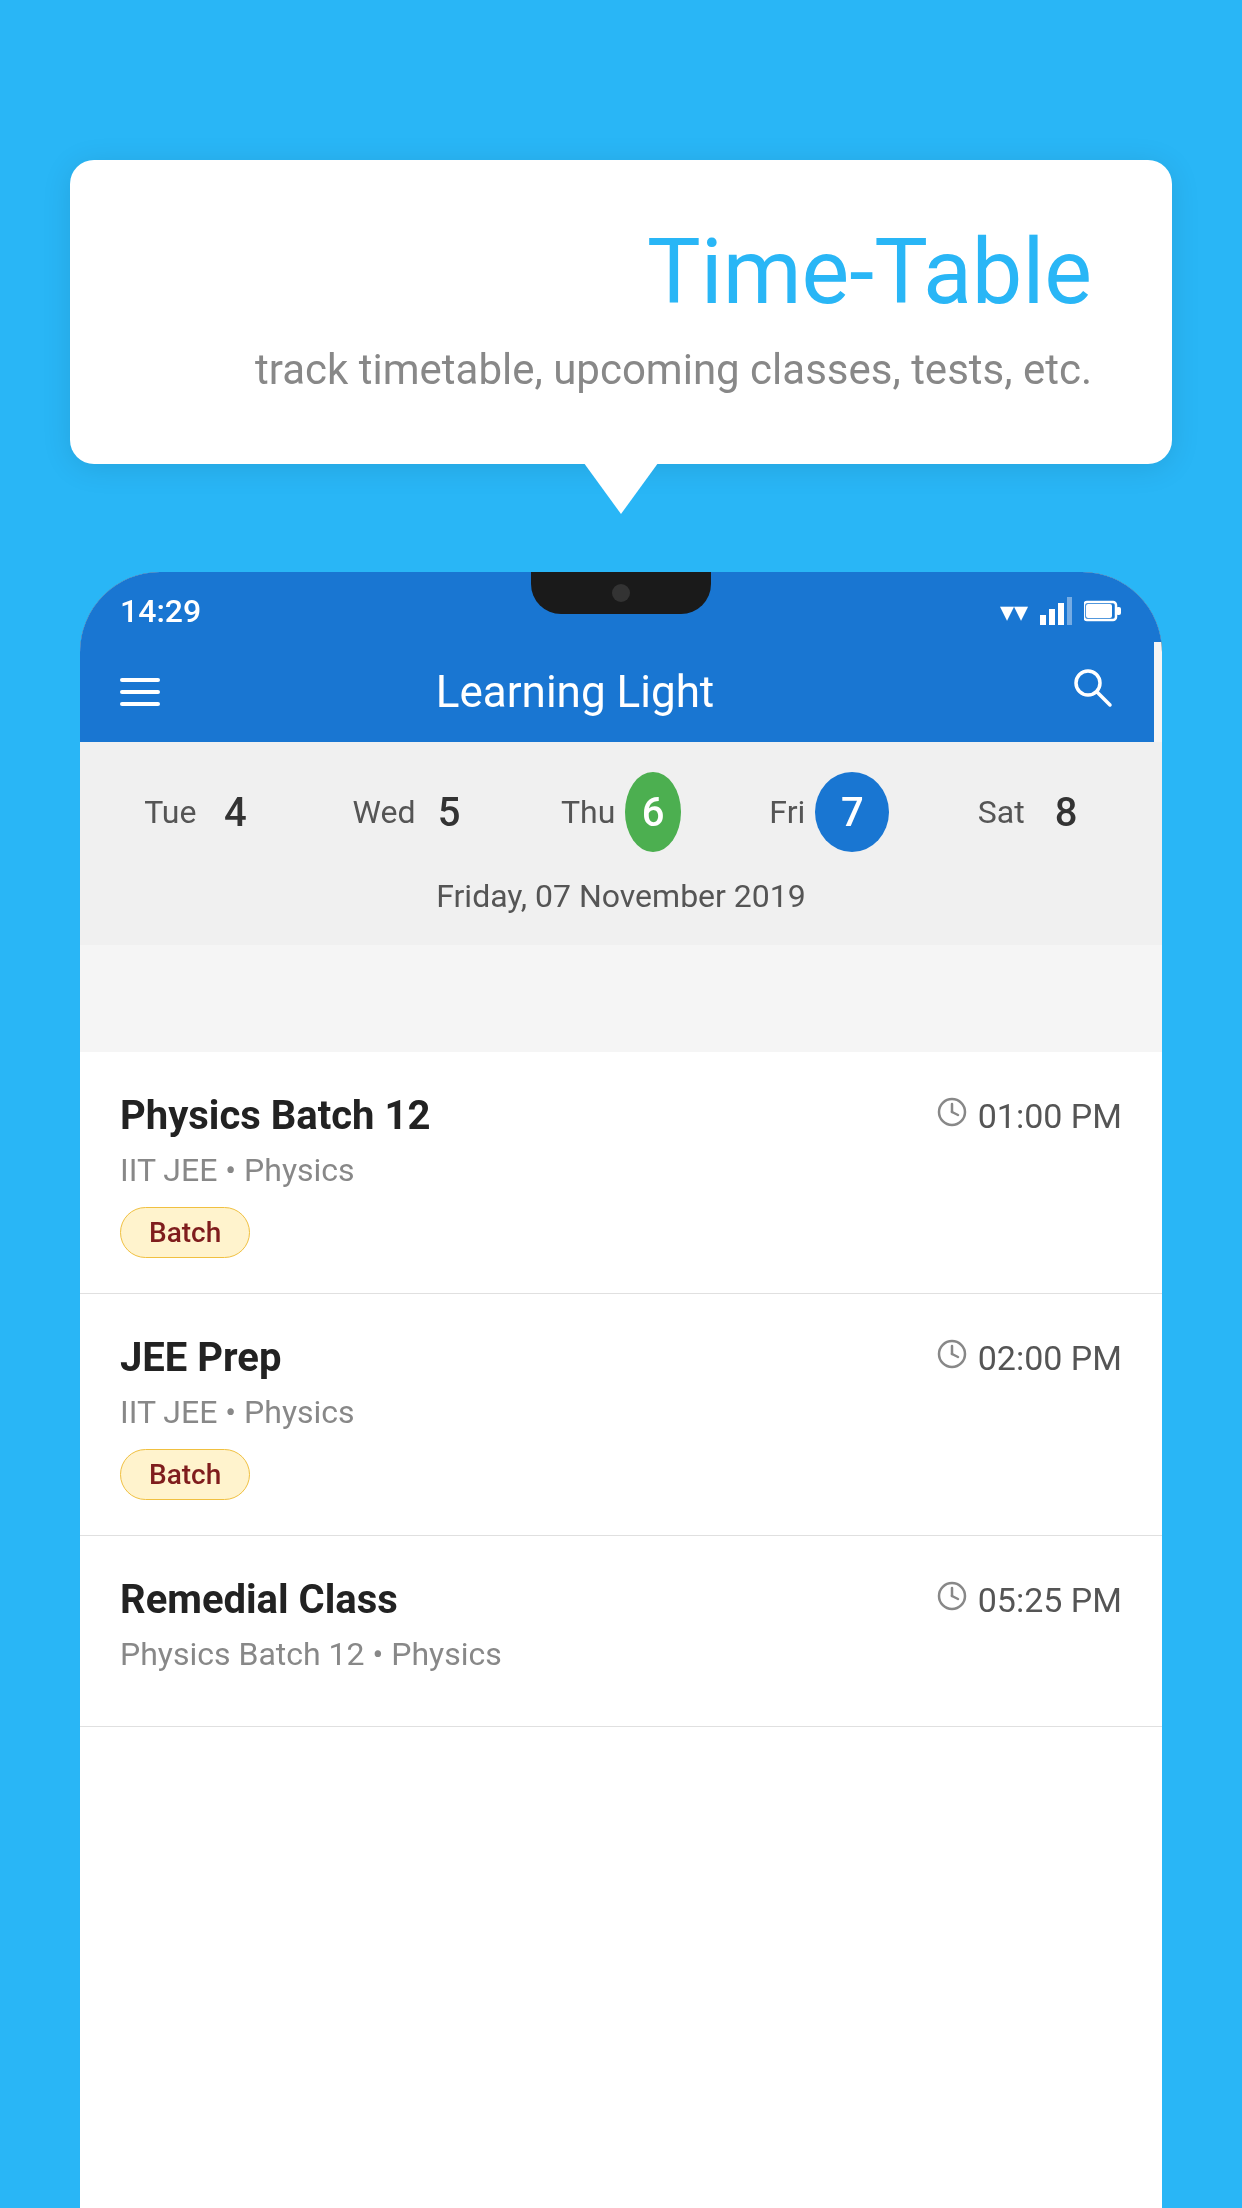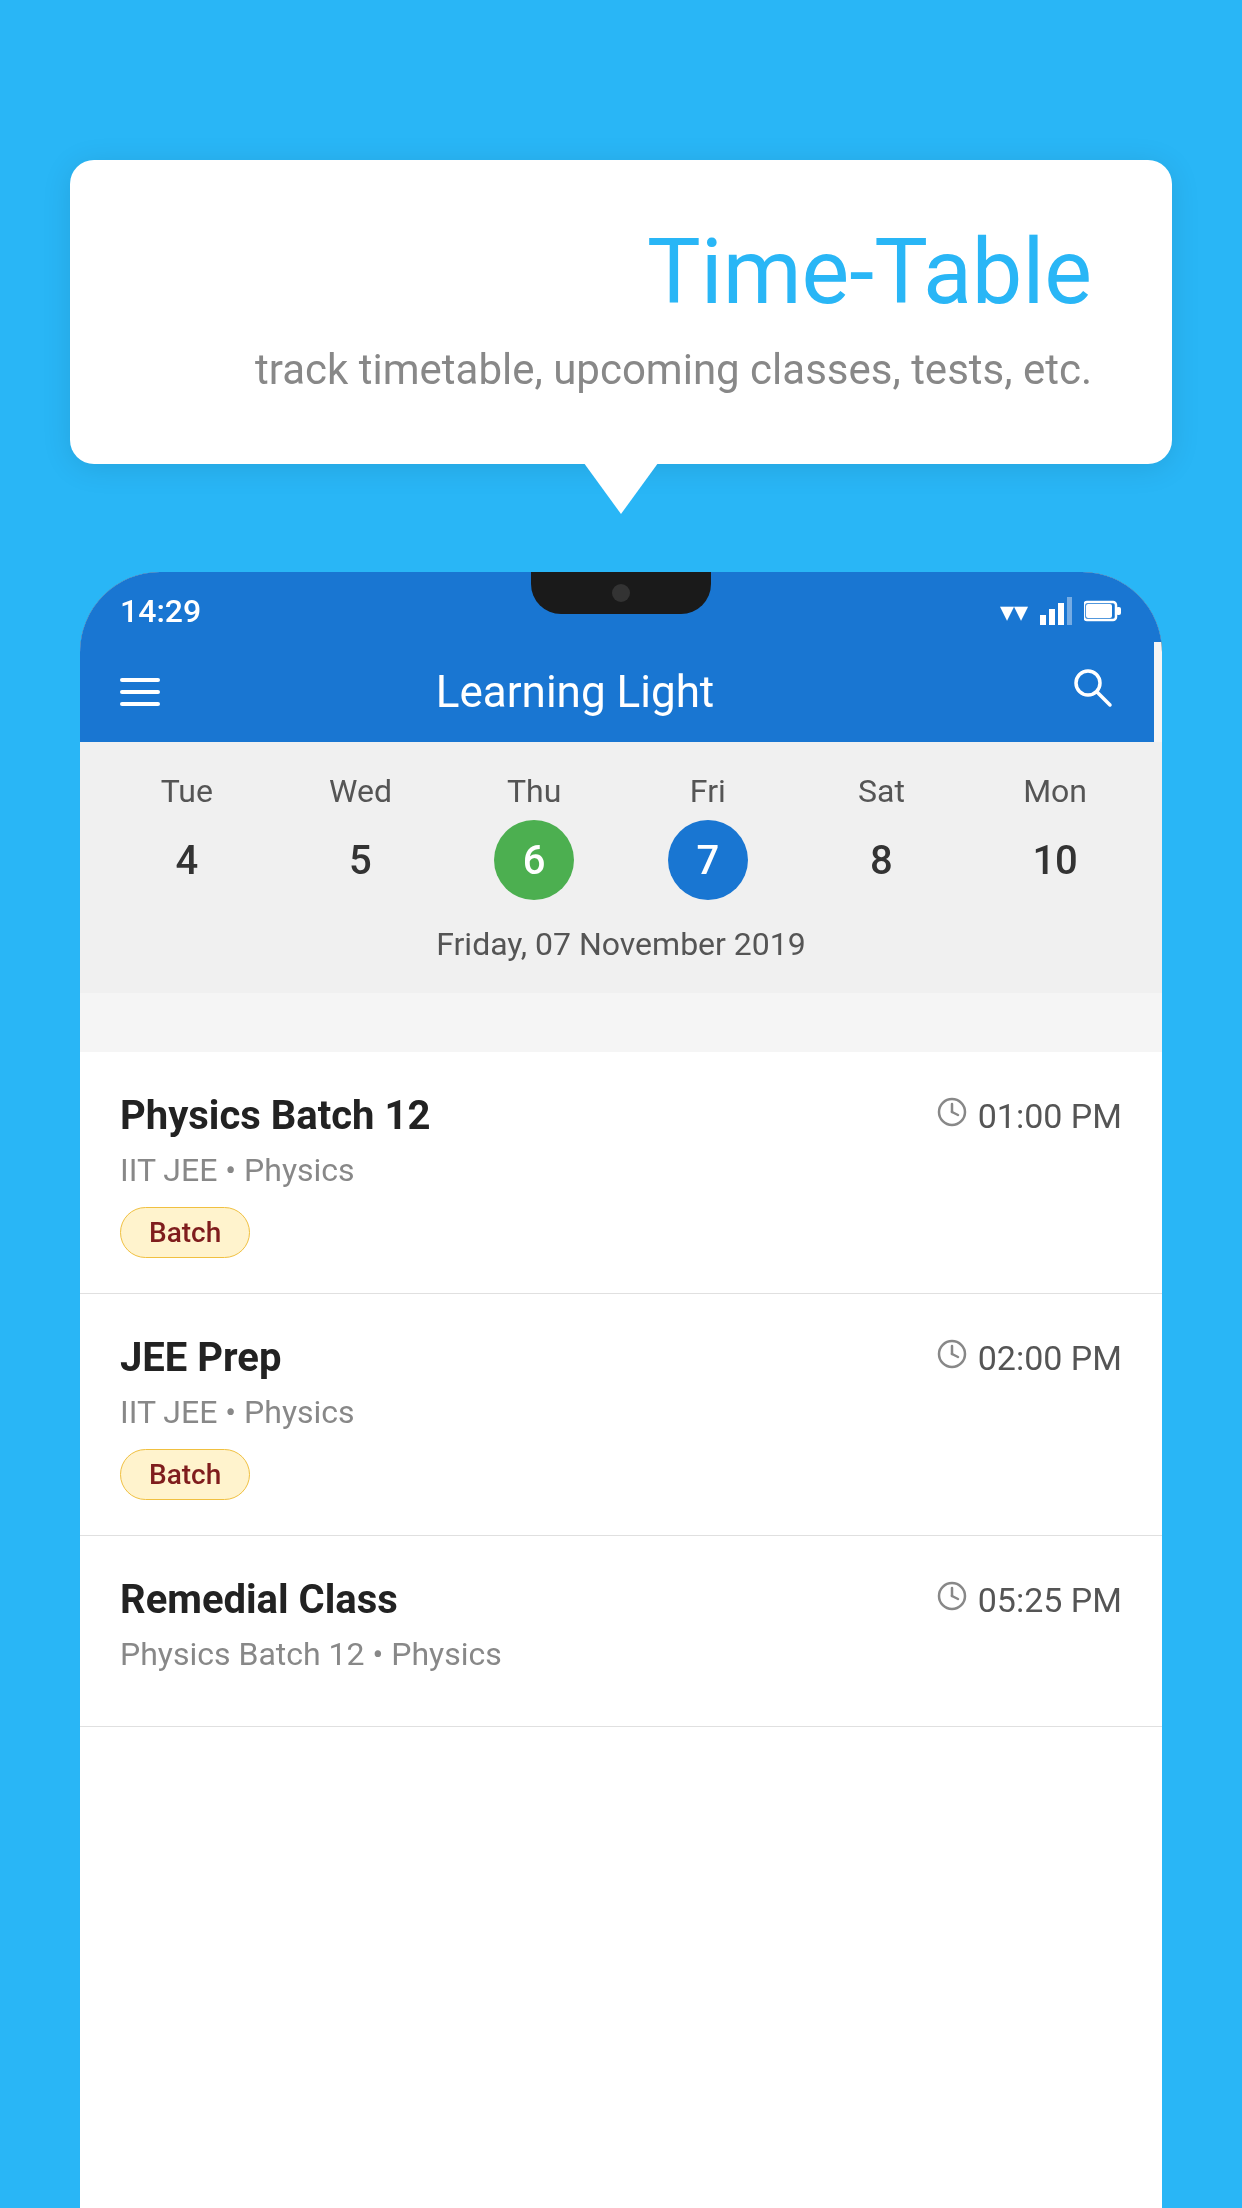--- a/index.html
+++ b/index.html
@@ -190,21 +190,21 @@
     }
 
     .days-row {
       display: flex;
       justify-content: space-around;
       padding: 10px 20px;
     }
 
     .day-col {
       display: flex;
-      flex-direction: column;
+      flex-direction: row;
       align-items: center;
       gap: 10px;
       width: 120px;
     }
 
     .day-label {
       font-size: 32px;
       color: #555;
       font-weight: 400;
     }
@@ -363,24 +363,20 @@
             <div class="day-number today">6</div>
           </div>
           <div class="day-col">
             <div class="day-label">Fri</div>
             <div class="day-number selected">7</div>
           </div>
           <div class="day-col">
             <div class="day-label">Sat</div>
             <div class="day-number">8</div>
           </div>
-          <div class="day-col">
-            <div class="day-label">Mon</div>
-            <div class="day-number">10</div>
-          </div>
         </div>
       <div class="selected-date-label">Friday, 07 November 2019</div>
     </div>
 
     <div class="schedule-list" id="schedule-list">
         <div class="schedule-item">
       <div class="schedule-item-header">
         <div class="schedule-item-title">Physics Batch 12</div>
         <div class="schedule-item-time">
           <span class="clock-icon">

